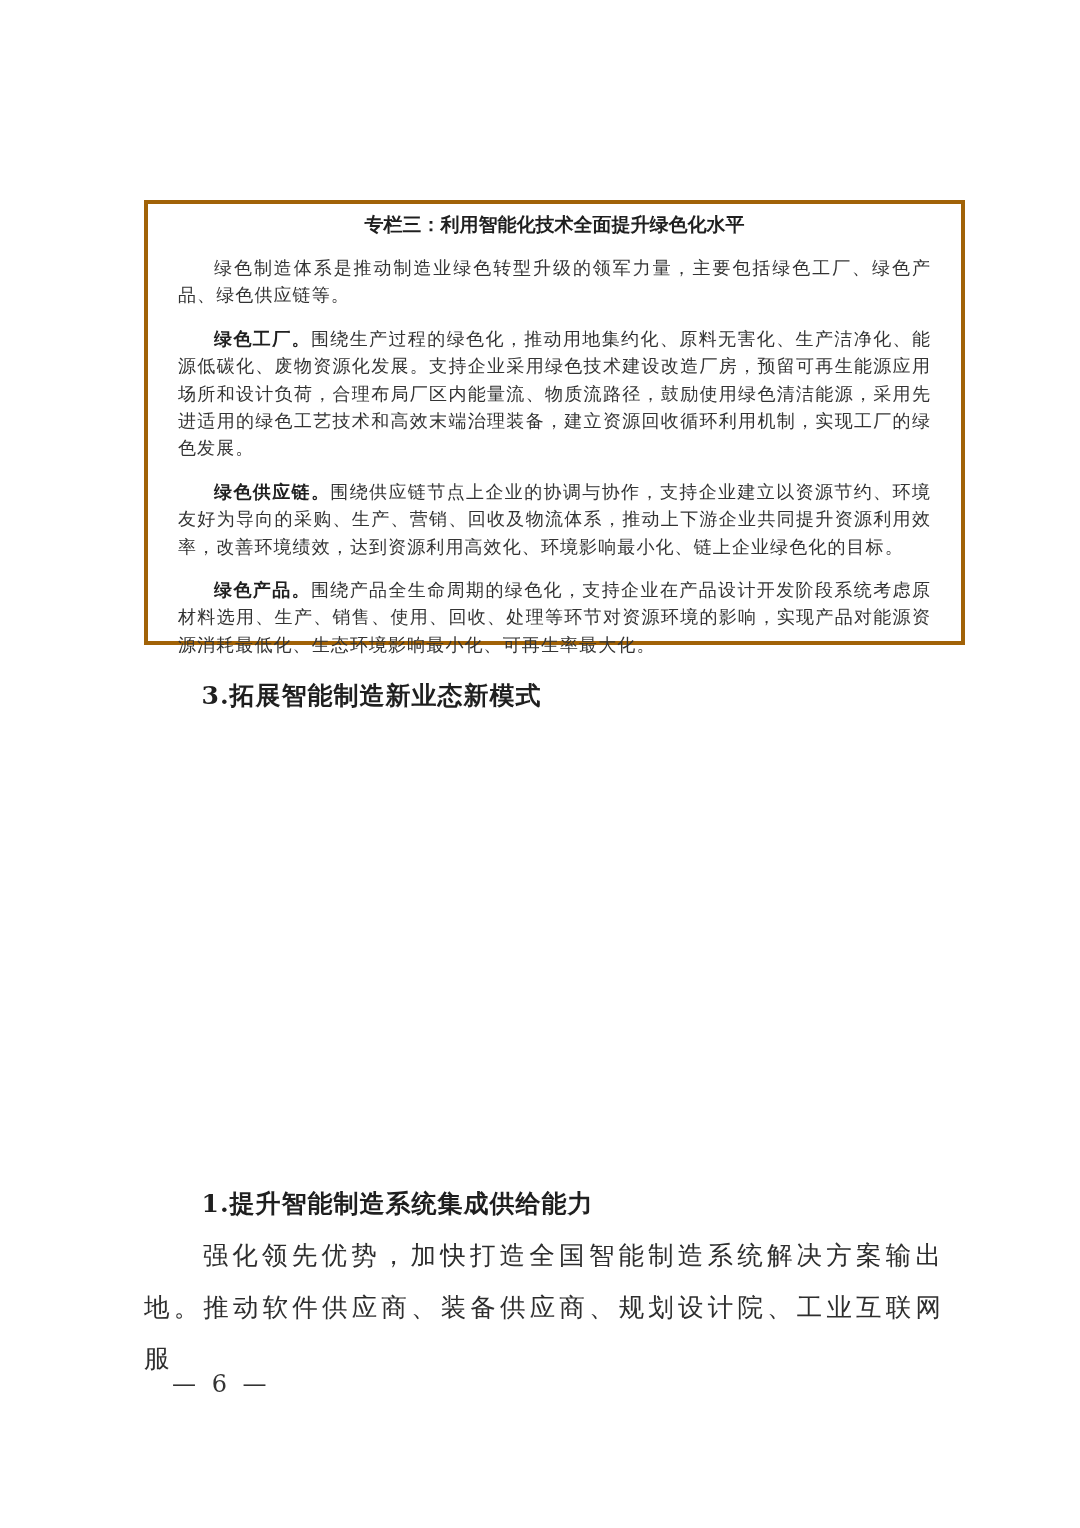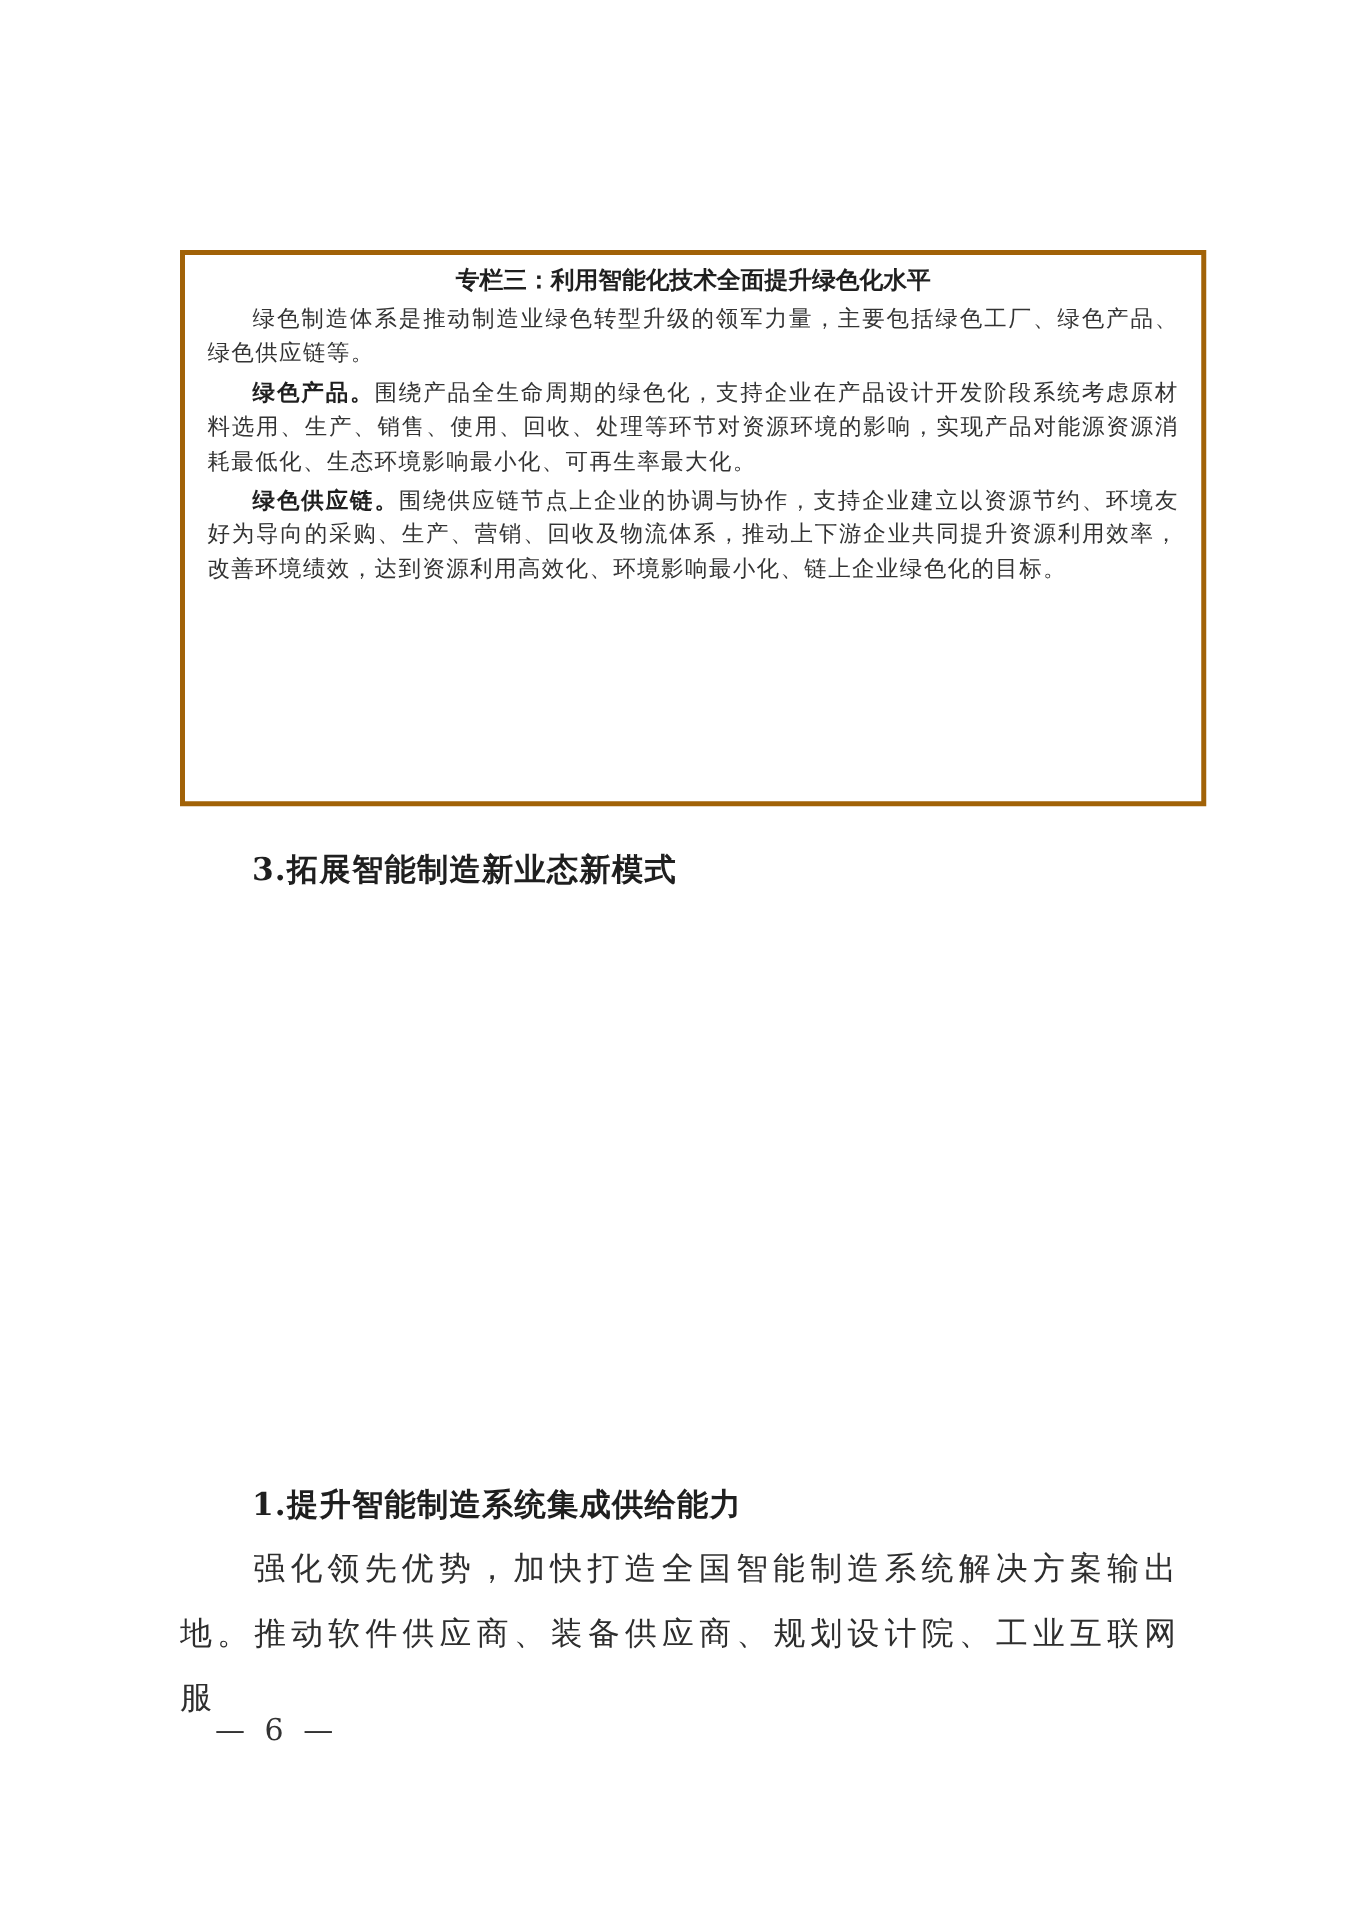--- a/index.html
+++ b/index.html
@@ -37,21 +37,21 @@
       font-size: 19px;
       line-height: 28px;
       color: #1f1f1f;
       letter-spacing: 0px;
       margin-bottom: 2px;
     }
     .box-p {
       font-size: 18px;
       line-height: 27.4px;
       text-indent: 2em;
-      margin: 4px;
+      margin: 16px;
       text-align: justify;
       letter-spacing: 1.1px;
       color: #333;
     }
     .box-p .lead {
       font-weight: bold;
       color: #1f1f1f;
     }
     
     .body-block {
@@ -93,22 +93,23 @@
     }
   </style>
 </head>
 <body>
 
 <div class="page">
 
   <div class="box">
     <div class="box-title">专栏三：利用智能化技术全面提升绿色化水平</div>
     <p class="box-p">绿色制造体系是推动制造业绿色转型升级的领军力量，主要包括绿色工厂、绿色产品、绿色供应链等。</p>
+    <p class="box-p"><span class="lead">绿色工厂。</span><span>围绕生产过程的绿色化，推动用地集约化、原料无害化、生产洁净化、能源低碳化、废物资源化发展。支持企业采用绿色技术建设改造厂房，预留可再生能源应用场所和设计负荷，合理布局厂区内能量流、物质流路径，鼓励使用绿色清洁能源，采用先进适用的绿色工艺技术和高效末端治理装备，建立资源回收循环利用机制，实现工厂的绿色发展。</span></p>
+    <p class="box-p"><span class="lead">绿色供应链。</span><span>围绕供应链节点上企业的协调与协作，支持企业建立以资源节约、环境友好为导向的采购、生产、营销、回收及物流体系，推动上下游企业共同提升资源利用效率，改善环境绩效，达到资源利用高效化、环境影响最小化、链上企业绿色化的目标。</span></p>
     <p class="box-p"><span class="lead">绿色产品。</span><span>围绕产品全生命周期的绿色化，支持企业在产品设计开发阶段系统考虑原材料选用、生产、销售、使用、回收、处理等环节对资源环境的影响，实现产品对能源资源消耗最低化、生态环境影响最小化、可再生率最大化。</span></p>
-    <p class="box-p"><span class="lead">绿色供应链。</span><span>围绕供应链节点上企业的协调与协作，支持企业建立以资源节约、环境友好为导向的采购、生产、营销、回收及物流体系，推动上下游企业共同提升资源利用效率，改善环境绩效，达到资源利用高效化、环境影响最小化、链上企业绿色化的目标。</span></p>
   </div>
 
   <div class="body-block" style="top: 670px;">
     <div class="h-num">3.拓展智能制造新业态新模式</div>
   </div>
 
 
   <div class="body-block" style="top: 1178px;">
     <div class="h-num">1.提升智能制造系统集成供给能力</div>
     <p class="para">强化领先优势，加快打造全国智能制造系统解决方案输出地。推动软件供应商、装备供应商、规划设计院、工业互联网服</p>

